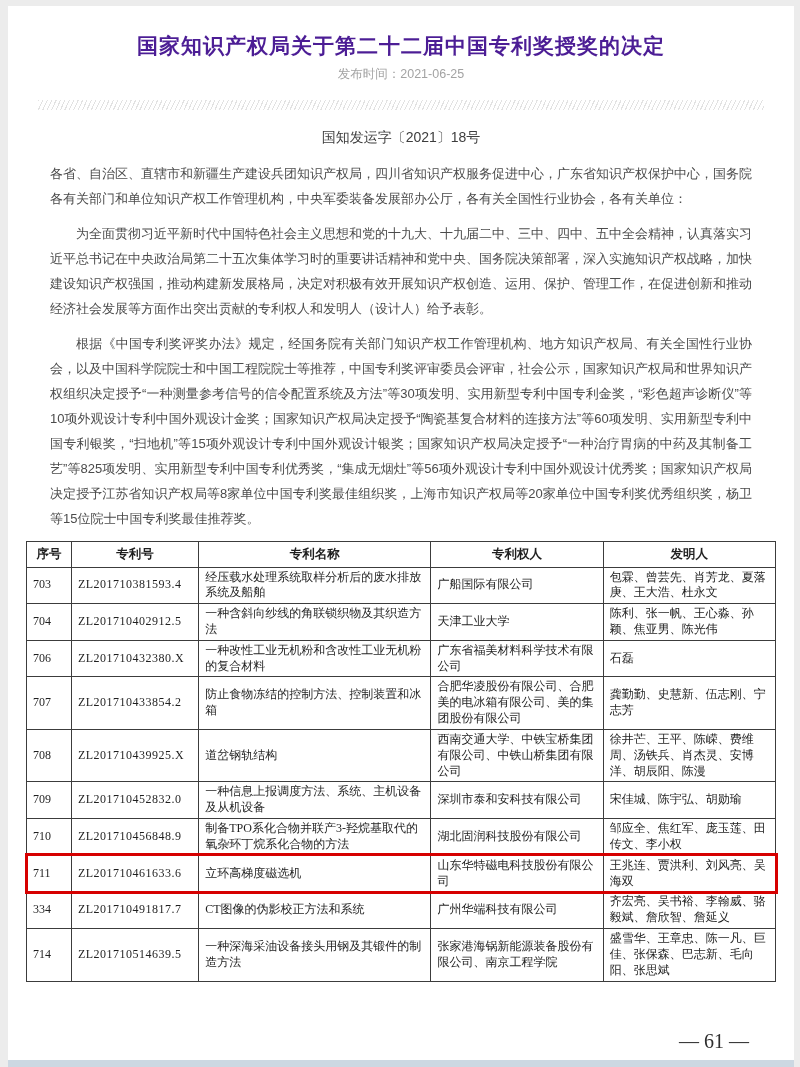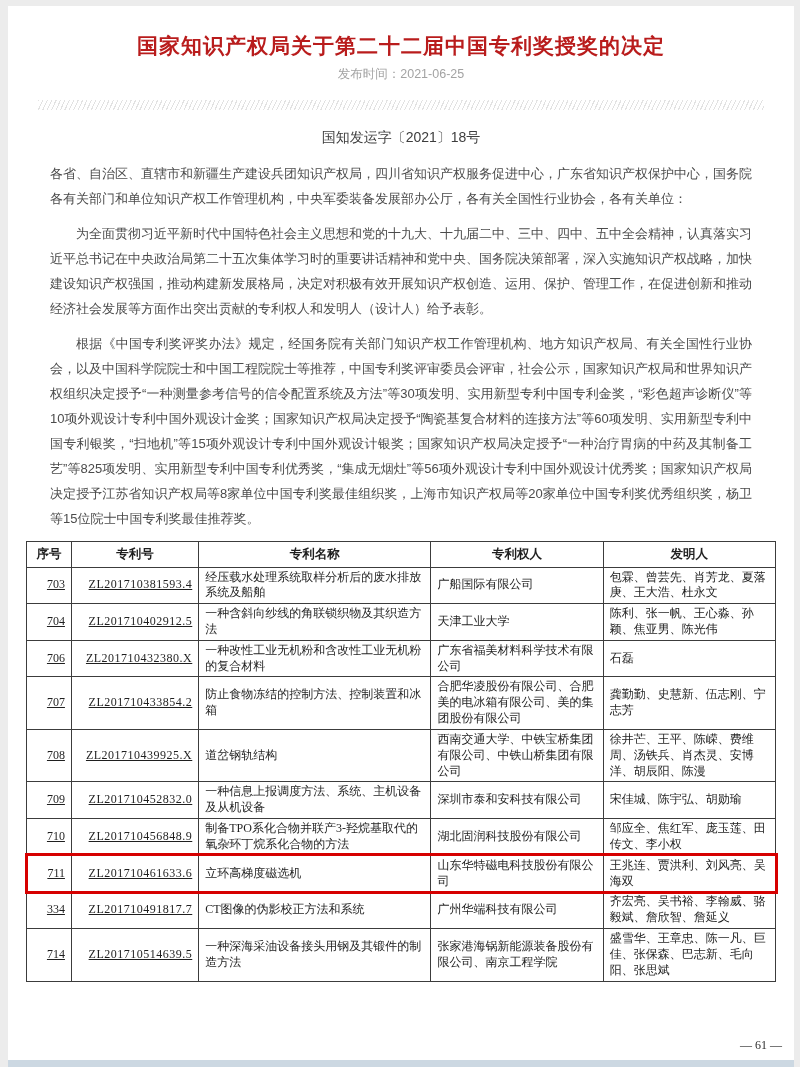--- a/index.html
+++ b/index.html
@@ -15,21 +15,21 @@
     border-top: 6px solid #ececec;
     overflow: hidden;
     font-family: "Liberation Sans", sans-serif;
   }
   .doc-title {
     margin: 26px 60px 0;
     text-align: center;
     font-size: 21px;
     font-weight: bold;
     letter-spacing: 1px;
-    color: #b91c1c;
+    color: #4c1d95;
   }
   .publish-time {
     margin-top: 6px;
     text-align: center;
     font-size: 12.5px;
     color: #a3a3a3;
   }
   .hatch-divider {
     height: 10px;
     margin: 17px 30px 0;
@@ -65,32 +65,32 @@
     line-height: 1.32;
     vertical-align: middle;
     word-break: break-all;
   }
   .patent-table th {
     font-weight: bold;
     text-align: center;
     font-size: 12.5px;
     padding: 4px 2px;
   }
-  .patent-table td.c-center { text-align: right; text-decoration: underline; }
+  .patent-table td.c-center { text-align: left; }
   .patent-table td.c-num { letter-spacing: 0.5px; white-space: nowrap; }
   tr.highlight {
     outline: 3px solid #d60000;
     outline-offset: -1px;
   }
   .page-number {
     position: absolute;
-    right: 12px;
+    right: 45px;
     bottom: 14px;
     font-family: "Liberation Serif", serif;
-    font-size: 12px;
+    font-size: 20px;
     color: #2e2e2e;
   }
   .bottom-strip {
     position: absolute;
     left: -8px; right: -6px; bottom: 0;
     height: 7px;
     background: #ccd8e2;
   }
 </style>
 </head>

